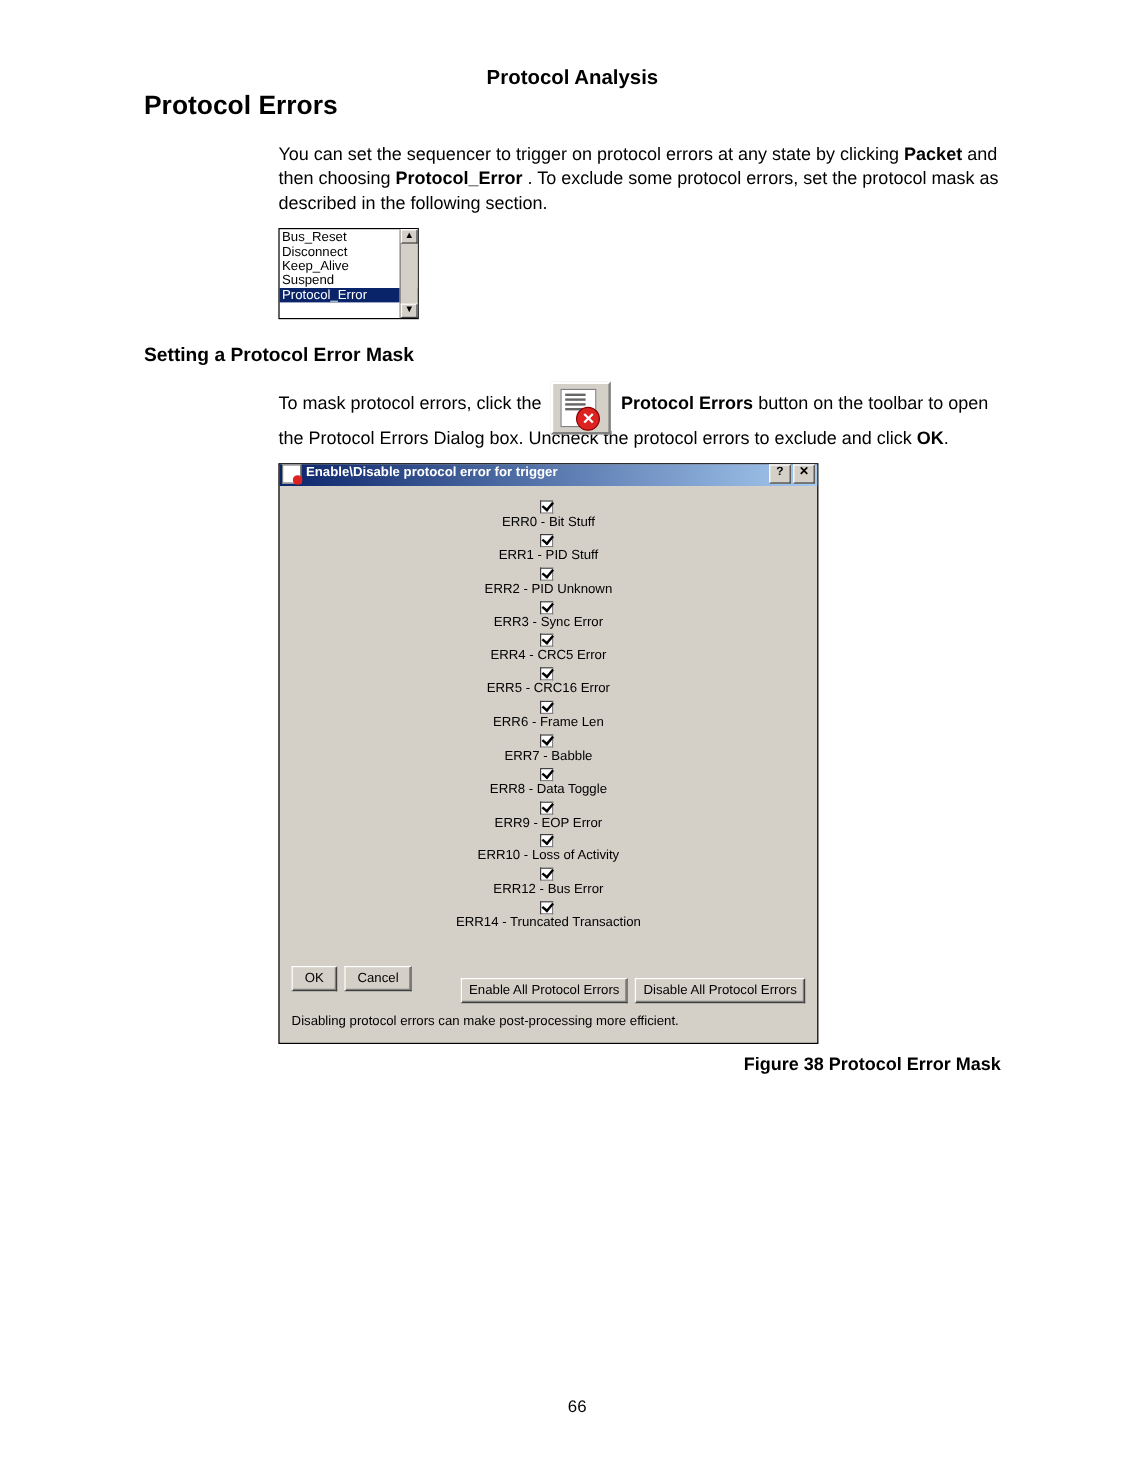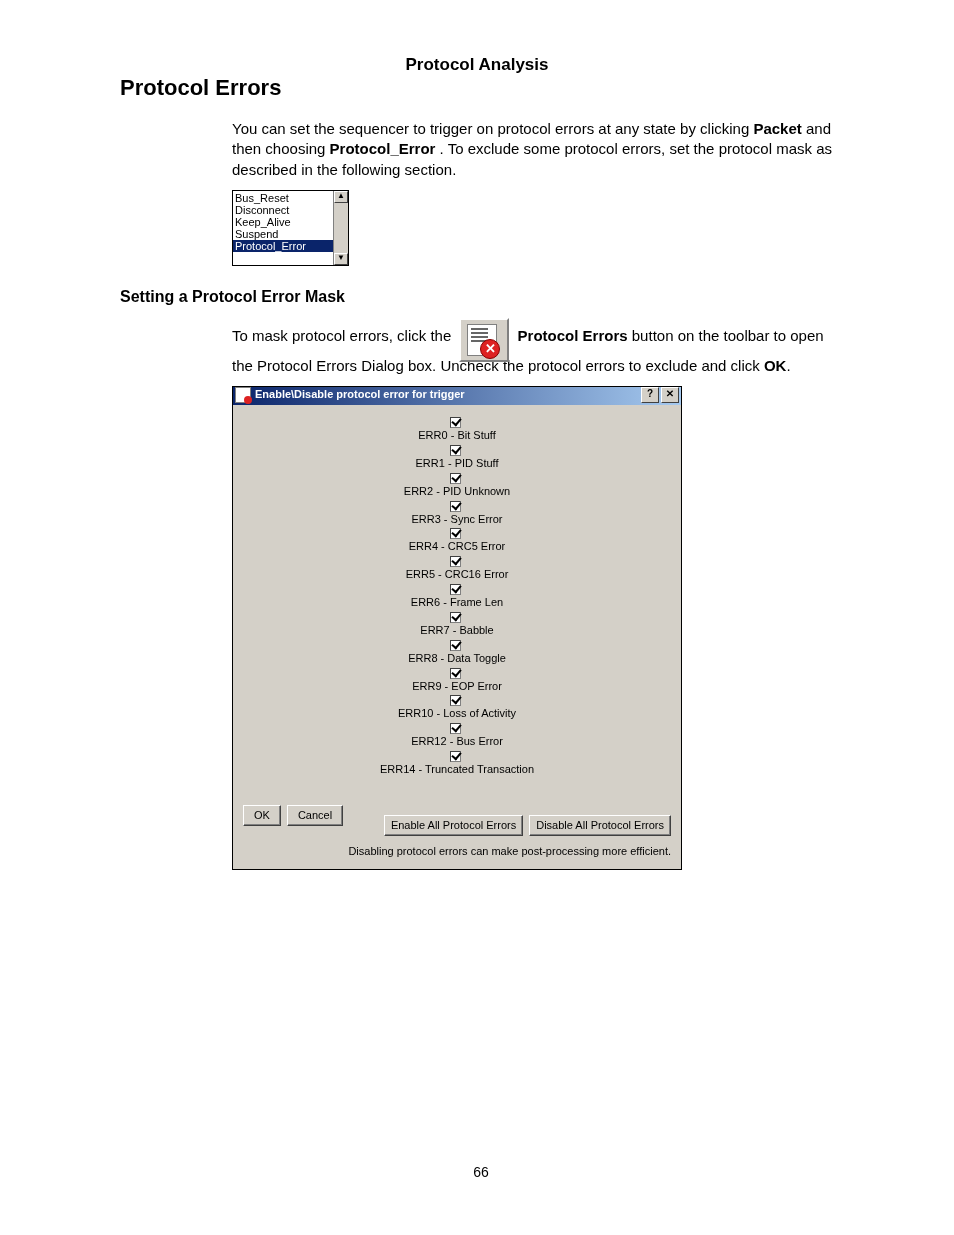--- a/index.html
+++ b/index.html
@@ -149,21 +149,21 @@
   .dlg-buttons .gap { flex:1; }
   .btn {
     background:#d4d0c8;
     border:1px solid #fff; border-right-color:#404040; border-bottom-color:#404040;
     padding: 2px 10px; font-size:11px;
     box-shadow: inset -1px -1px 0 #808080, inset 1px 1px 0 #d4d0c8;
     white-space:nowrap;
   }
   .btn.wide { padding:2px 6px;margin-top:20px; }
   .dlg-foot {
-    text-align:right; font-size:11px; padding: 4px 10px 10px 10px;
+    font-size:11px; padding: 4px 10px 10px 10px;
   }
 </style>
 </head>
 <body>
 
 <div class="page">
 
   <div class="header-right">Protocol Analysis</div>
 
   <h1 class="section">Protocol Errors</h1>
@@ -280,16 +280,17 @@
       <div class="dlg-buttons">
         <span class="btn">OK</span>
         <span class="btn">Cancel</span>
         <span class="gap"></span>
         <span class="btn wide">Enable All Protocol Errors</span>
         <span class="btn wide">Disable All Protocol Errors</span>
       </div>
       <div class="dlg-foot">Disabling protocol errors can make post-processing more efficient.</div>
     </div>
 
+    <div class="figure-label">Figure  38  Protocol Error Mask</div>
   </div>
 
   <div class="page-num">66</div>
 </div>
 
 </body></html>

